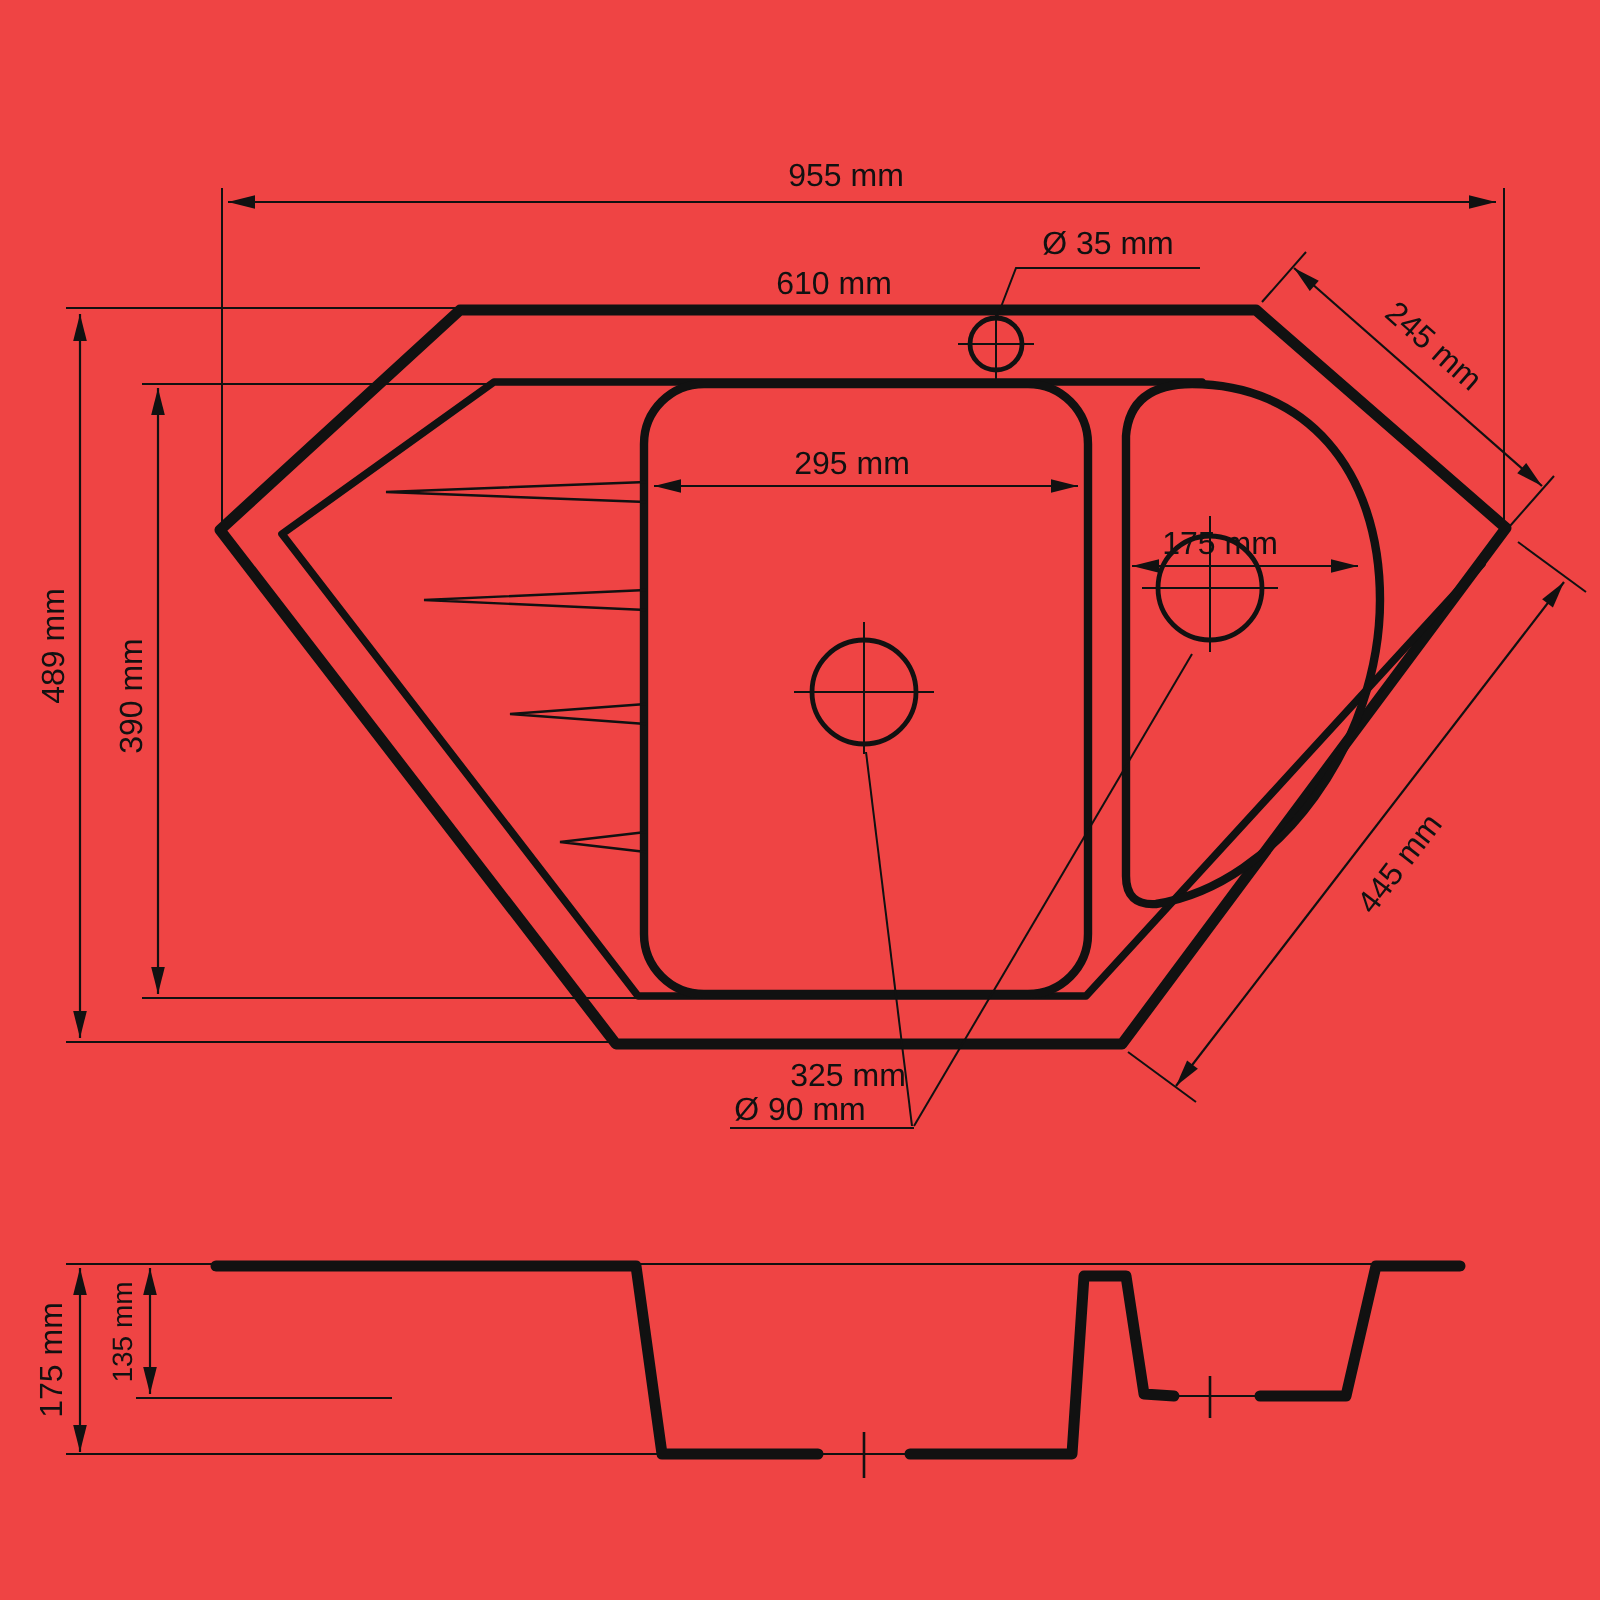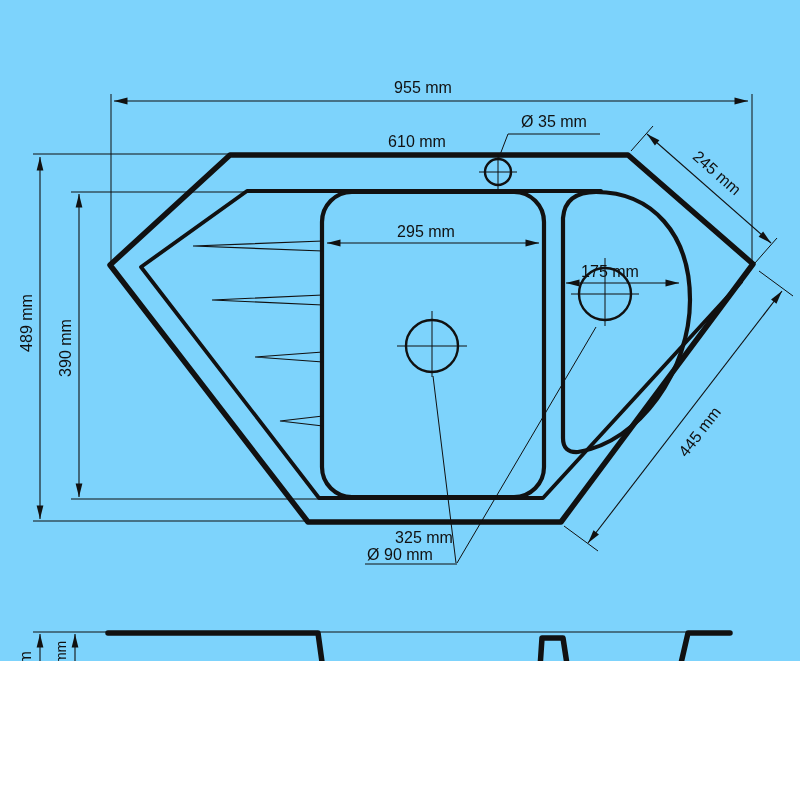--- a/index.html
+++ b/index.html
@@ -1,16 +1,16 @@
 <!DOCTYPE html>
 <html><head>
 <meta charset="utf-8">
 <style>
   html,body{margin:0;padding:0;background:#ffffff;}
-  .stage{width:800px;height:661px;position:relative;background:#7dd3fc;overflow:hidden;text-align:center;}
+  .stage{width:800px;height:800px;position:relative;background:#ef4444;overflow:hidden;text-align:center;}
   svg{display:block;}
   .thick{stroke:#111;stroke-width:5.5;fill:none;stroke-linejoin:round;stroke-linecap:round;}
   .rim{stroke:#111;stroke-width:3.8;fill:none;stroke-linejoin:round;stroke-linecap:round;}
   .bowl{stroke:#111;stroke-width:4.2;fill:none;stroke-linejoin:round;}
   .thin{stroke:#111;stroke-width:1;fill:none;}
   .dim{stroke:#111;stroke-width:1.1;fill:none;}
   .groove{stroke:#111;stroke-width:1.2;fill:none;stroke-linejoin:miter;}
   .cross{stroke:#111;stroke-width:1;fill:none;}
   .hole{stroke:#111;stroke-width:2.4;fill:none;}
   .tick{stroke:#111;stroke-width:1.3;fill:none;}

